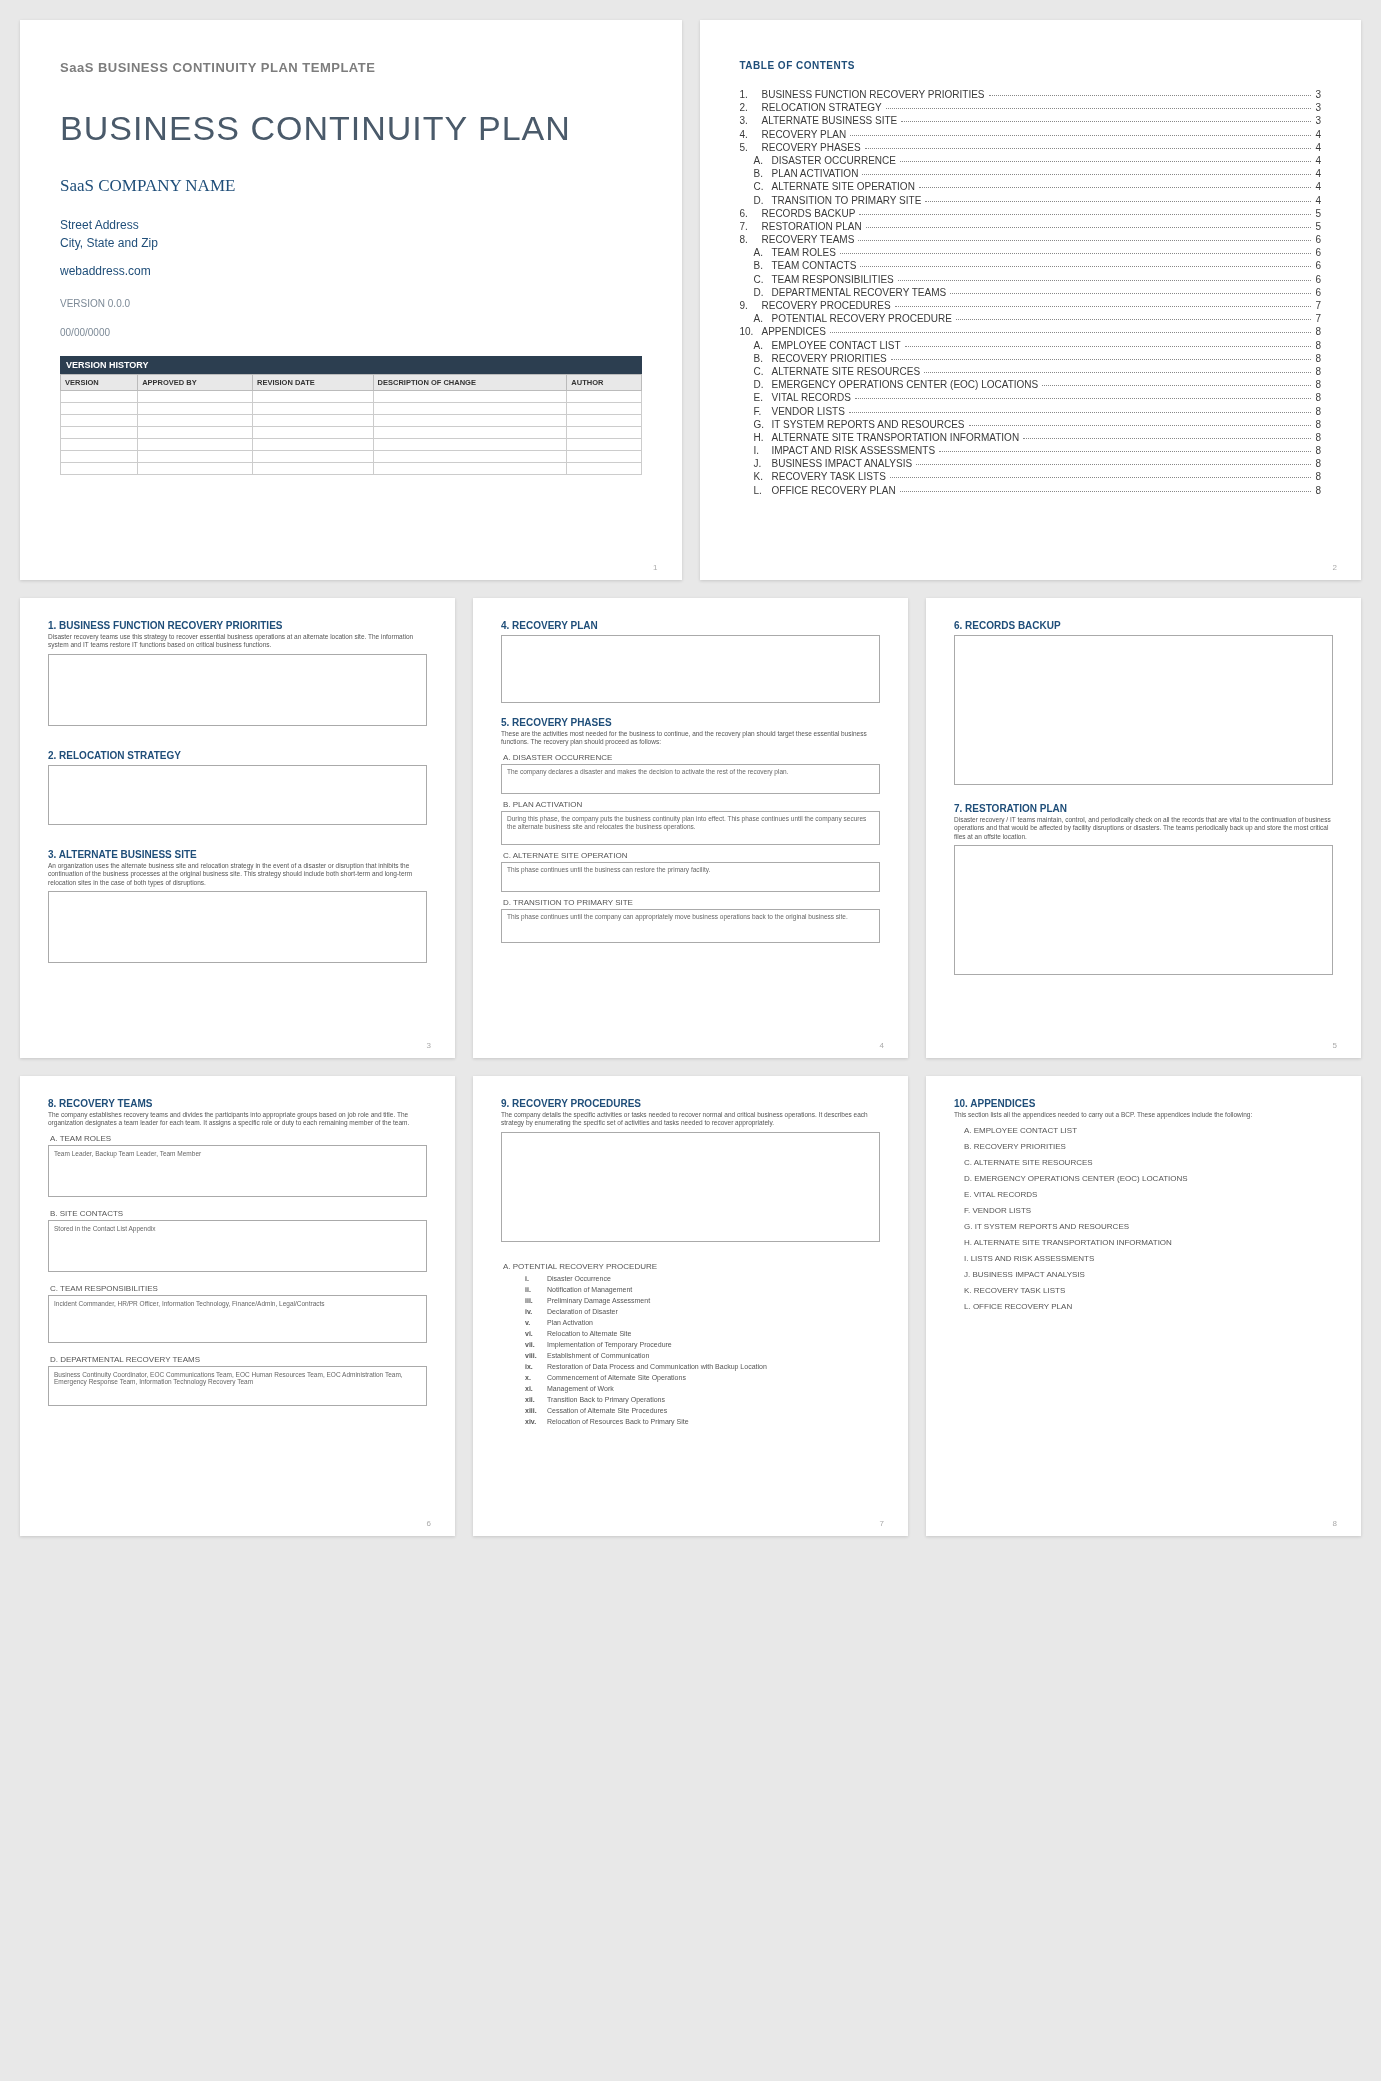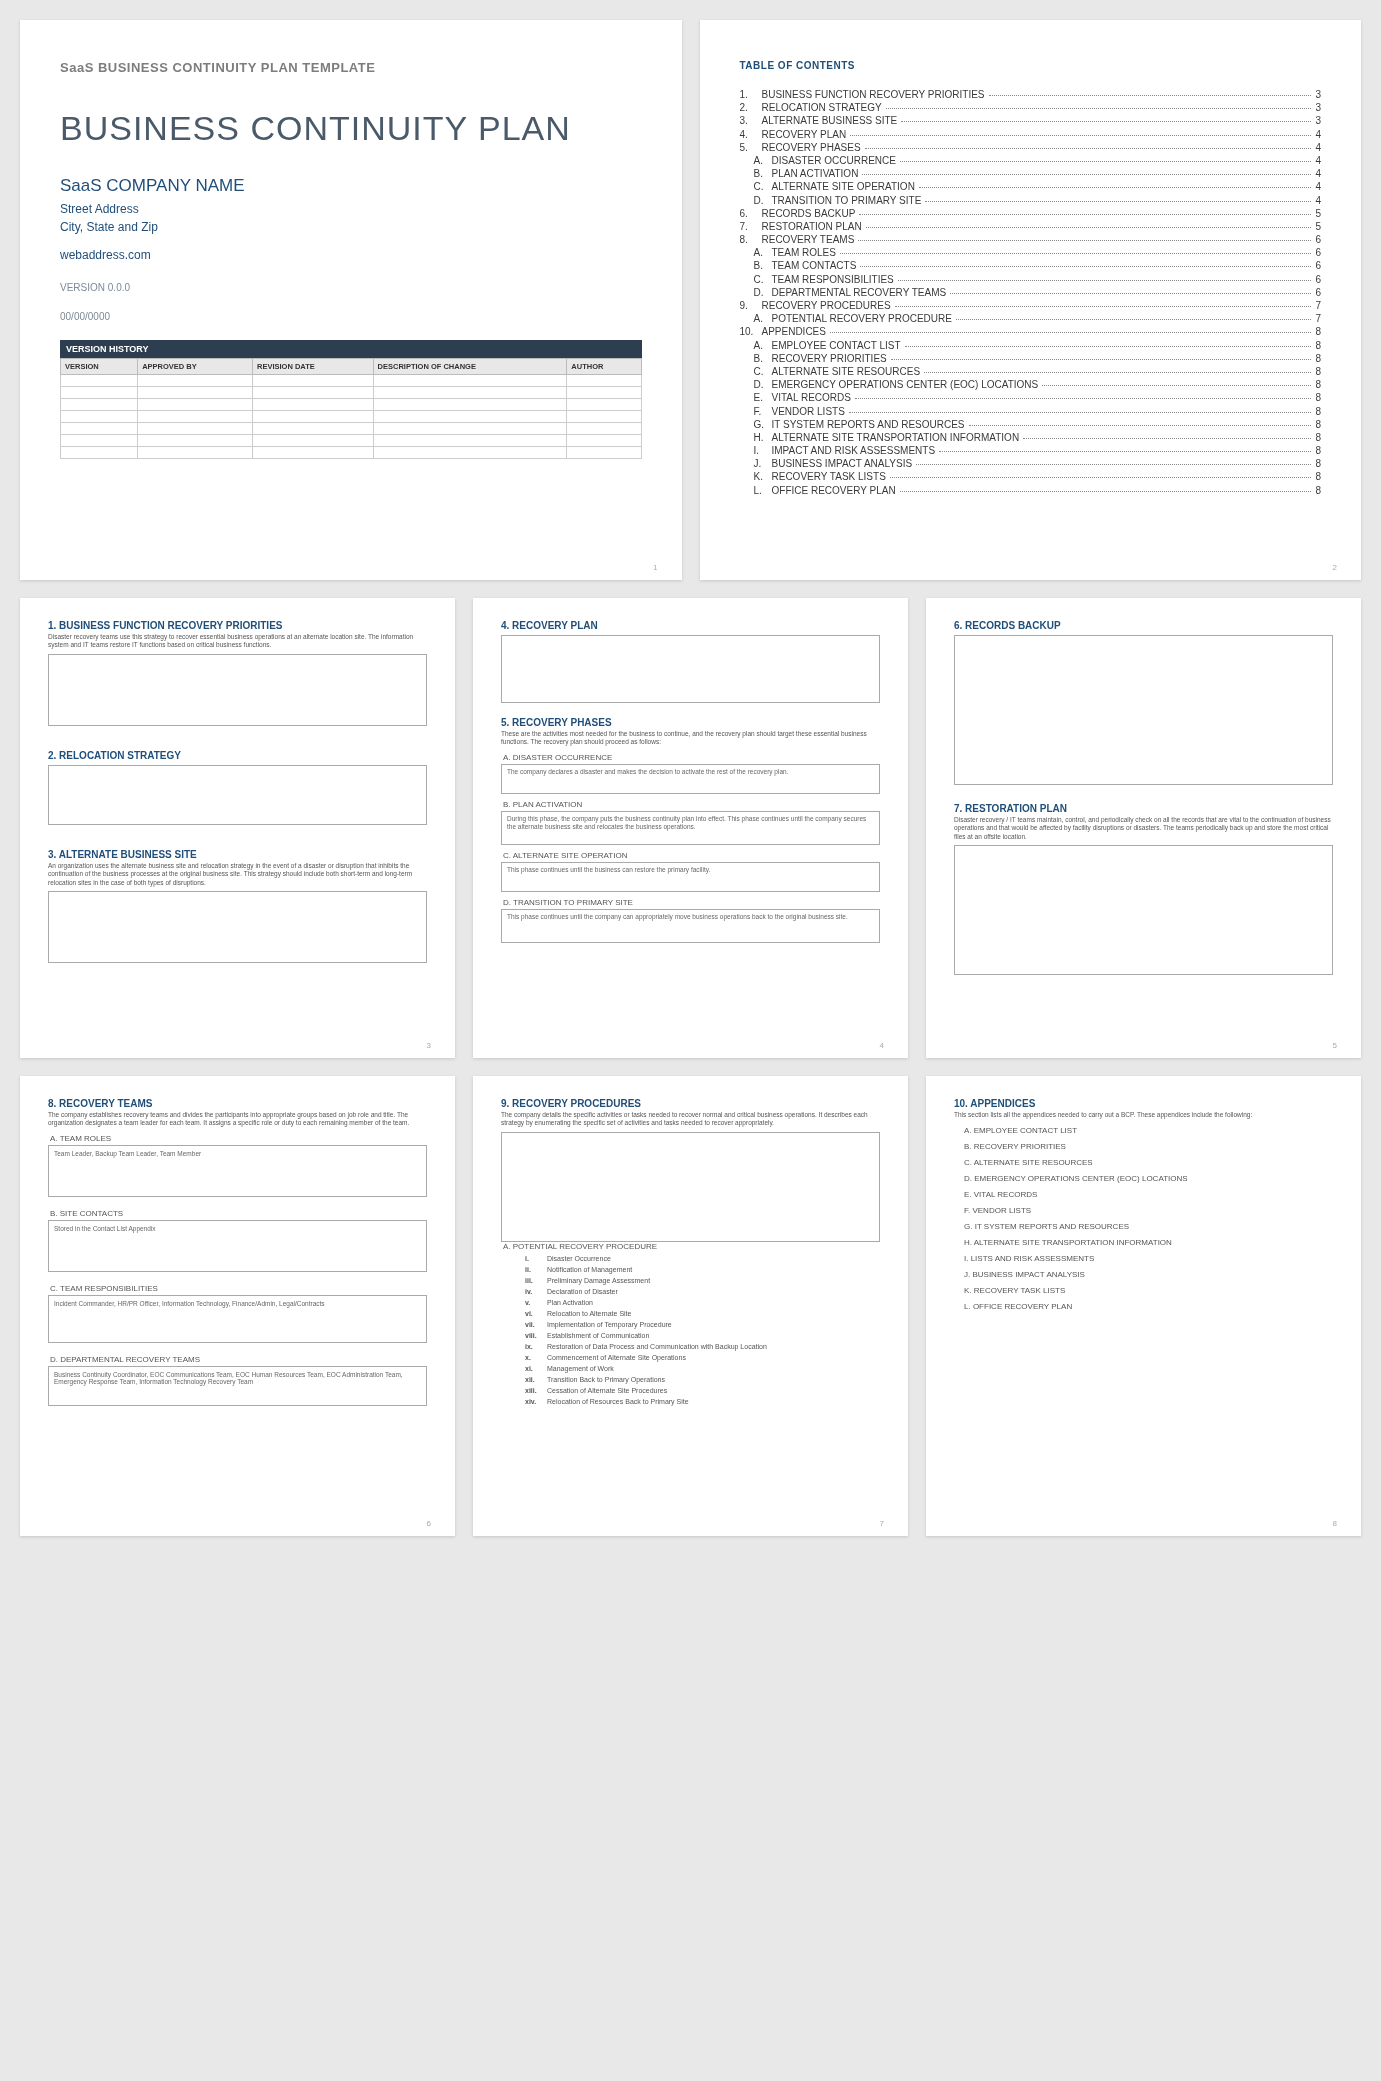--- a/index.html
+++ b/index.html
@@ -20,21 +20,21 @@
   .page {
     background: #fff;
     box-shadow: 0 1px 3px rgba(0,0,0,.15);
     position: relative;
   }
   .row-top .page { flex: 1; height: 560px; padding: 40px 40px 20px 40px; }
   .row-small .page { flex: 1; height: 460px; padding: 22px 28px 18px 28px; }
 
   .header-label { color:#7d7d7d; font-weight:600; font-size:13px; letter-spacing:.5px; margin-bottom:34px; }
   .main-title { color:#4a5a6a; font-weight:300; font-size:34px; letter-spacing:1px; margin-bottom:28px; }
-  .company-name { color:#1f4e79; font-weight:400; font-size:17px; margin-bottom:4px; }
+  .company-name { color:#1f4e79; font-weight:400; font-size:17px; margin-bottom:20px;font-family:Liberation Serif, serif; }
   .addr { color:#1f4e79; font-size:12px; line-height:1.5; }
   .small-meta { color:#7d8a97; font-size:10px; margin-top:18px; }
 
   .vh-header { background:#2c3e50; color:#fff; font-size:9px; font-weight:bold; padding:4px 6px; margin-top:18px; }
   table.version { width:100%; border-collapse: collapse; font-size:8px; }
   table.version th { background:#e8e8e8; border:1px solid #bbb; padding:3px 4px; text-align:left; font-size:7.5px; font-weight:bold; }
   table.version td { border:1px solid #ccc; height:12px; }
 
   .sig-table { width:100%; border-collapse:collapse; margin-top:14px; font-size:8.5px; }
   .sig-table td.lab { background:#2c3e50; color:#fff; padding:3px 5px; font-weight:bold; width:13%; }
@@ -413,21 +413,21 @@
       <div class="subhead" style="margin-top:12px">D. DEPARTMENTAL RECOVERY TEAMS</div>
       <div class="box fill" style="height:40px">Business Continuity Coordinator, EOC Communications Team, EOC Human Resources Team, EOC Administration Team, Emergency Response Team, Information Technology Recovery Team</div>
       <div class="pnum">6</div>
     </div>
 
     <div class="page">
       <div class="sec-title first">9. RECOVERY PROCEDURES</div>
       <div class="sec-desc">The company details the specific activities or tasks needed to recover normal and critical business operations. It describes each strategy by enumerating the specific set of activities and tasks needed to recover appropriately.</div>
       <div class="box" style="height:110px"></div>
 
-      <div class="subhead" style="margin-top:0">A. POTENTIAL RECOVERY PROCEDURE</div>
+      <div class="subhead" style="margin-top:20px">A. POTENTIAL RECOVERY PROCEDURE</div>
       <div class="proc-list" id="proc-list">
           <div class="row-item">
             <span class="rn">i.</span>
             <span>Disaster Occurrence</span>
           </div>
           <div class="row-item">
             <span class="rn">ii.</span>
             <span>Notification of Management</span>
           </div>
           <div class="row-item">

